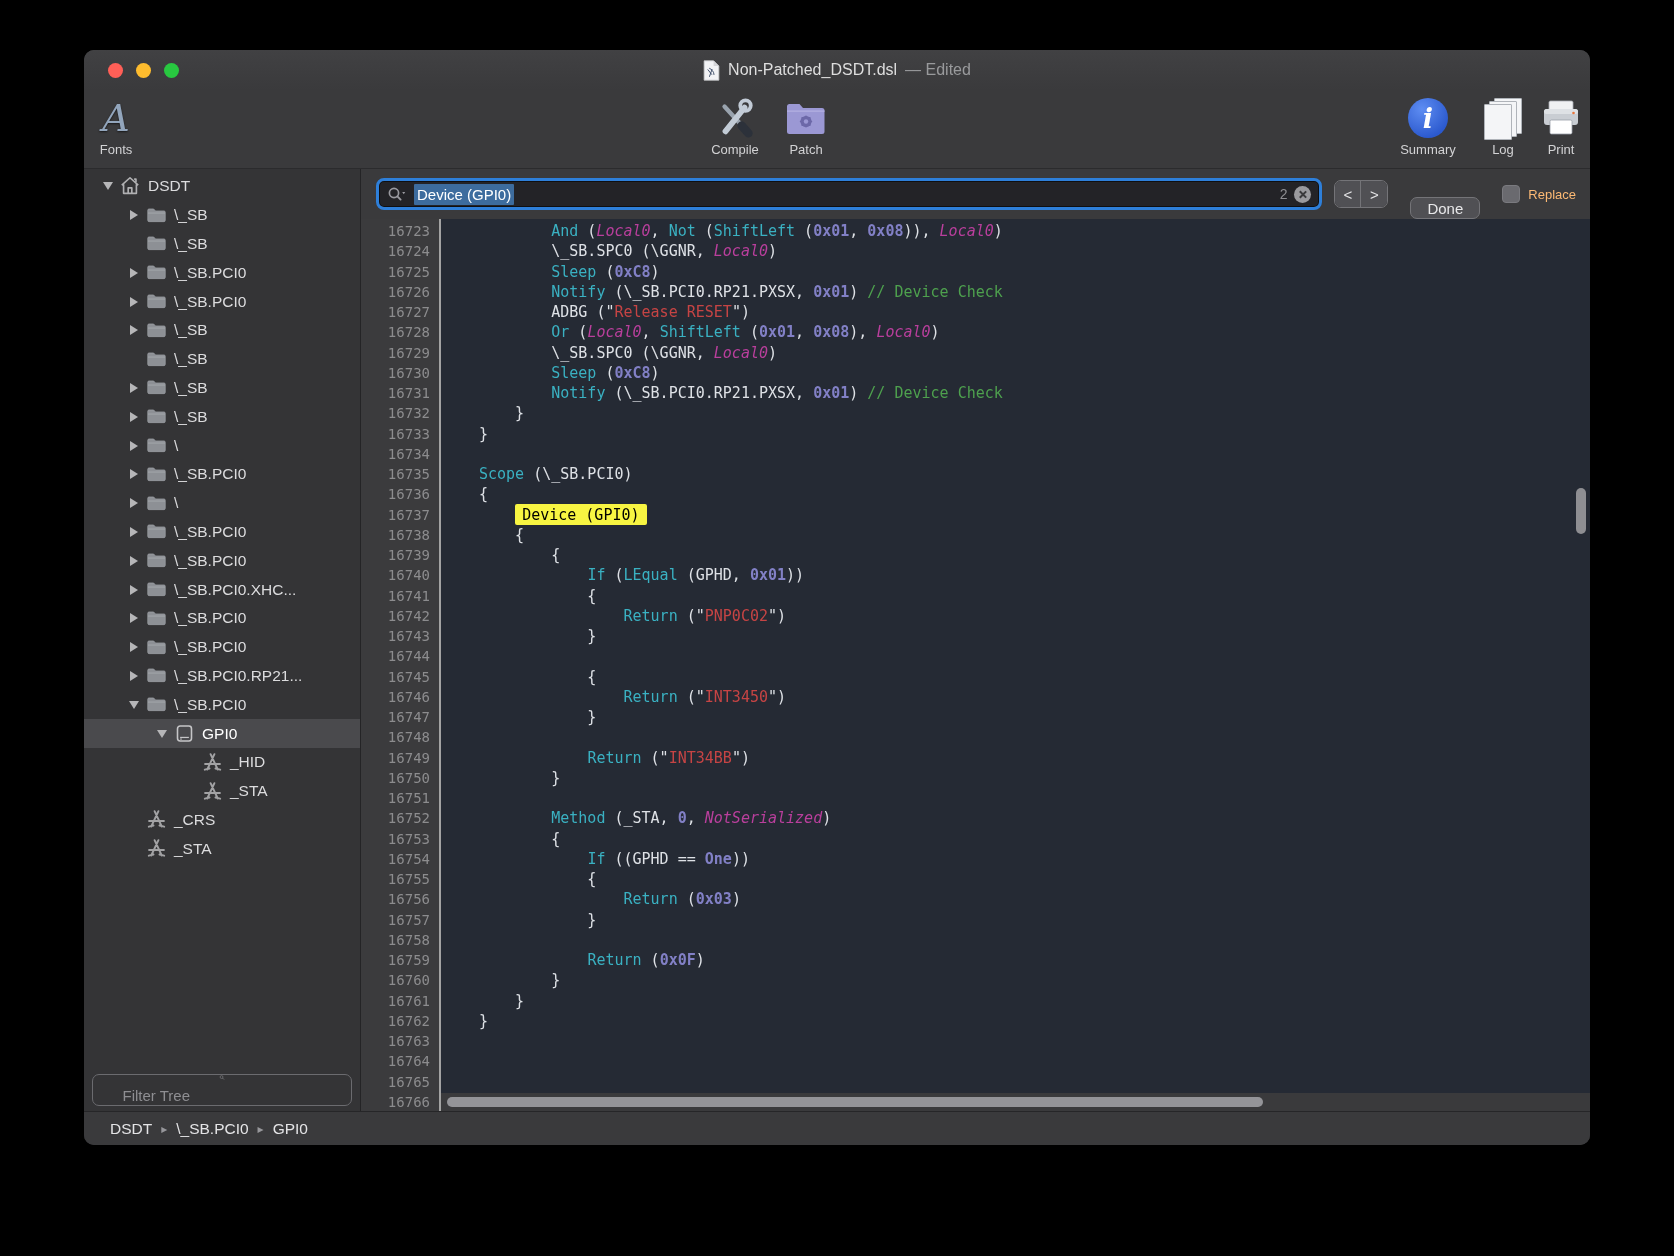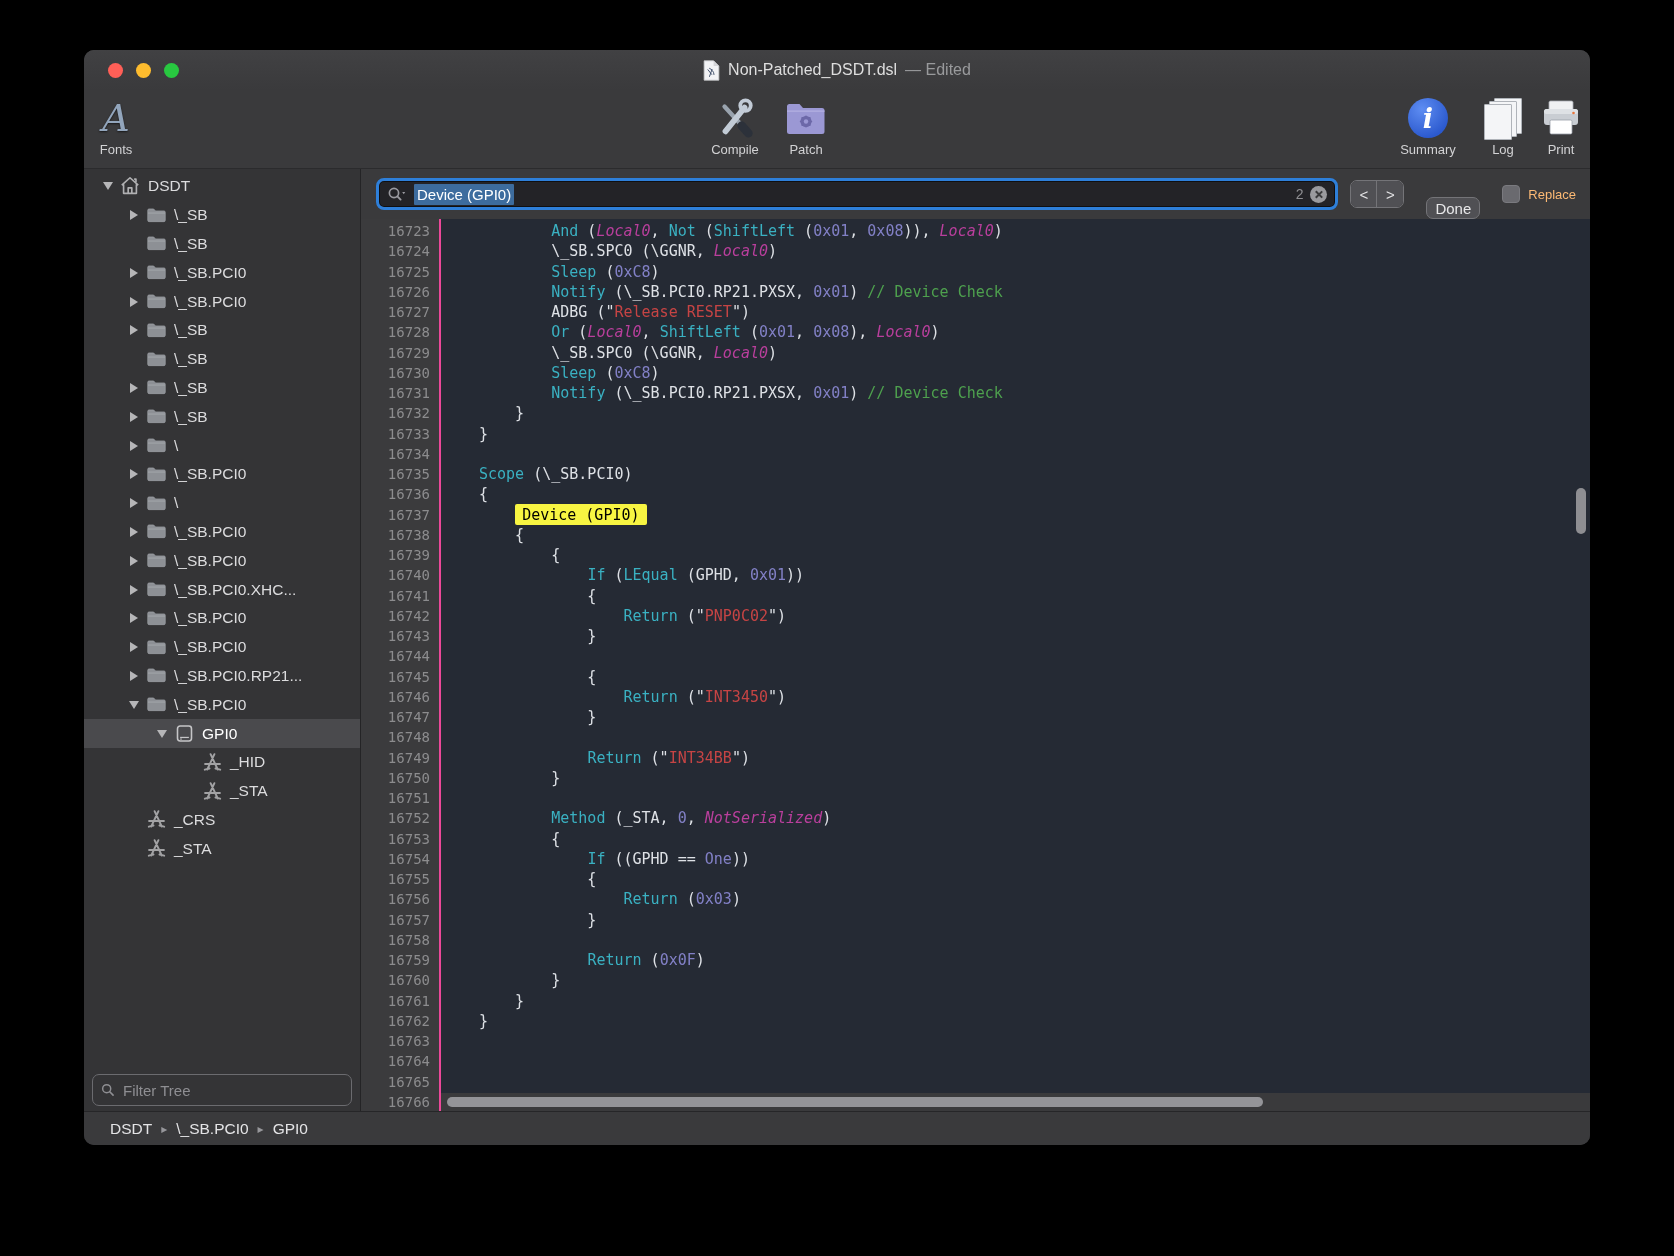--- a/index.html
+++ b/index.html
@@ -29,53 +29,53 @@
   .main{display:flex;height:942px;}
   .sidebar{width:276px;background:#343436;border-right:1px solid #242426;position:relative;flex:none;}
   .tree{padding-top:3px;}
   .trow{height:28.8px;display:flex;align-items:center;color:#DCDCDE;font-size:15.5px;}
   .trow.sel{background:#4A4A4D;color:#FFF;}
   .tri{width:20px;height:14px;display:inline-flex;align-items:center;justify-content:center;flex:none;}
   .tri.closed::before{content:"";border-left:8px solid #B6B6B8;border-top:5px solid transparent;border-bottom:5px solid transparent;}
   .tri.open::before{content:"";border-top:8px solid #B6B6B8;border-left:5px solid transparent;border-right:5px solid transparent;}
   .ticon{width:24px;display:inline-flex;justify-content:center;flex:none;margin-right:6px;}
   .filterwrap{position:absolute;left:8px;right:8px;bottom:5px;height:30px;border:1.5px solid #6B6B6F;
-    border-radius:7px;display:flex;align-items:center;padding:0 8px;gap:6px;background:#343436;}
+    border-radius:7px;display:flex;align-items:center;padding:0 8px;gap:6px;background:#343436;flex-direction:column;}
   .filterwrap input{flex:1;background:transparent;border:none;outline:none;color:#DDD;font-size:15px;
     font-family:"Liberation Sans",sans-serif;}
   .filterwrap input::placeholder{color:#8E8E92;}
   
   .editor{flex:1;display:flex;flex-direction:column;min-width:0;}
   .findbar{height:50px;flex:none;background:#3A3A3C;display:flex;align-items:center;padding:0 14px 0 15px;}
   .findfield{flex:1;height:26px;border:3px solid var(--c-accent_focus);border-radius:8px;background:#232327;
     display:flex;align-items:center;padding:0 8px;gap:7px;box-shadow:inset 0 0 0 1px rgba(0,0,0,.55);}
   .q-sel{background:var(--c-selection);color:#FFF;font-size:15px;padding:2px 3px;border-radius:1px;white-space:pre;}
   .spacer{flex:1;}
   .mcount{color:#8E8E92;font-size:14px;}
   .clearbtn{width:17px;height:17px;border-radius:50%;background:#9A9A9E;position:relative;flex:none;cursor:default;}
   .clearbtn::before,.clearbtn::after{content:"";position:absolute;left:8px;top:4px;width:1.8px;height:9px;background:#3A3A3C;}
   .clearbtn::before{transform:rotate(45deg);}.clearbtn::after{transform:rotate(-45deg);}
   .segctl{display:flex;margin-left:12px;border:1px solid #747478;border-radius:7px;overflow:hidden;flex:none;}
   .segctl button{width:26px;height:26px;background:#505054;border:none;color:#E6E6E8;font-size:15px;
     font-family:"Liberation Sans",sans-serif;padding:0;cursor:default;}
   .segctl button:first-child{border-right:1px solid #747478;}
-  .donebtn{margin-left:22px;height:22px;padding:0 8px;background:#505054;border:1px solid #747478;border-radius:7px;
+  .donebtn{margin-left:22px;height:22px;padding:0 16px;background:#505054;border:1px solid #747478;border-radius:7px;
     color:#E8E8EA;font-size:15px;font-family:"Liberation Sans",sans-serif;cursor:default;flex:none;margin-top:28px;}
   .repgrp{display:flex;align-items:center;gap:8px;margin-left:22px;flex:none;}
   .cb{width:16px;height:16px;border-radius:4px;background:#6A6A6F;border:1px solid #7A7A7F;}
   .replbl{color:#fdba74;font-size:13px;}
   
   .codeview{flex:1;position:relative;background:var(--c-background);display:flex;min-height:0;overflow:hidden;}
-  .gutter{width:78px;flex:none;background:#3B3B3D;border-right:2px solid #ec4899;padding-top:2px;}
+  .gutter{width:78px;flex:none;background:#3B3B3D;border-right:2px solid #a3a3a3;padding-top:2px;}
   .lnum{height:20.25px;line-height:20.25px;text-align:right;padding-right:9px;
     font-family:"DejaVu Sans Mono",monospace;font-size:14px;color:var(--c-line_number);}
   .codecol{flex:1;padding:2px 0 0 38px;min-width:0;}
   .cline{height:20.25px;line-height:20.25px;white-space:pre;font-family:"DejaVu Sans Mono",monospace;
     font-size:15px;color:var(--c-plain);}
-  .sg-k{color:var(--c-keyword);} .sg-v{color:var(--c-variable);font-style:italic;} .sg-n{color:var(--c-number);}
+  .sg-k{color:var(--c-keyword);} .sg-v{color:var(--c-variable);font-style:italic;} .sg-n{color:var(--c-number);font-weight:bold;}
   .sg-c{color:var(--c-comment);} .sg-s{color:var(--c-string);} .sg-p{color:var(--c-plain);}
   .sg-h{background:var(--c-highlight);color:#000;padding:1.5px 7px;border-radius:2px;}
   .vscroll{position:absolute;right:4px;top:269px;width:10px;height:46px;border-radius:5px;background:#8E8E92;}
   .hstrip{position:absolute;left:80px;right:0;bottom:0;height:18px;background:#3A3A3C;}
   .hthumb{position:absolute;left:6px;top:4px;width:816px;height:10px;border-radius:5px;background:#949498;}
   
   .statusbar{height:34px;background:#3A3A3C;border-top:1px solid #262628;display:flex;align-items:center;
     padding-left:26px;color:#E4E4E6;font-size:15.5px;gap:9px;}
   .bsep{color:#97979B;font-size:12px;}
 </style>

